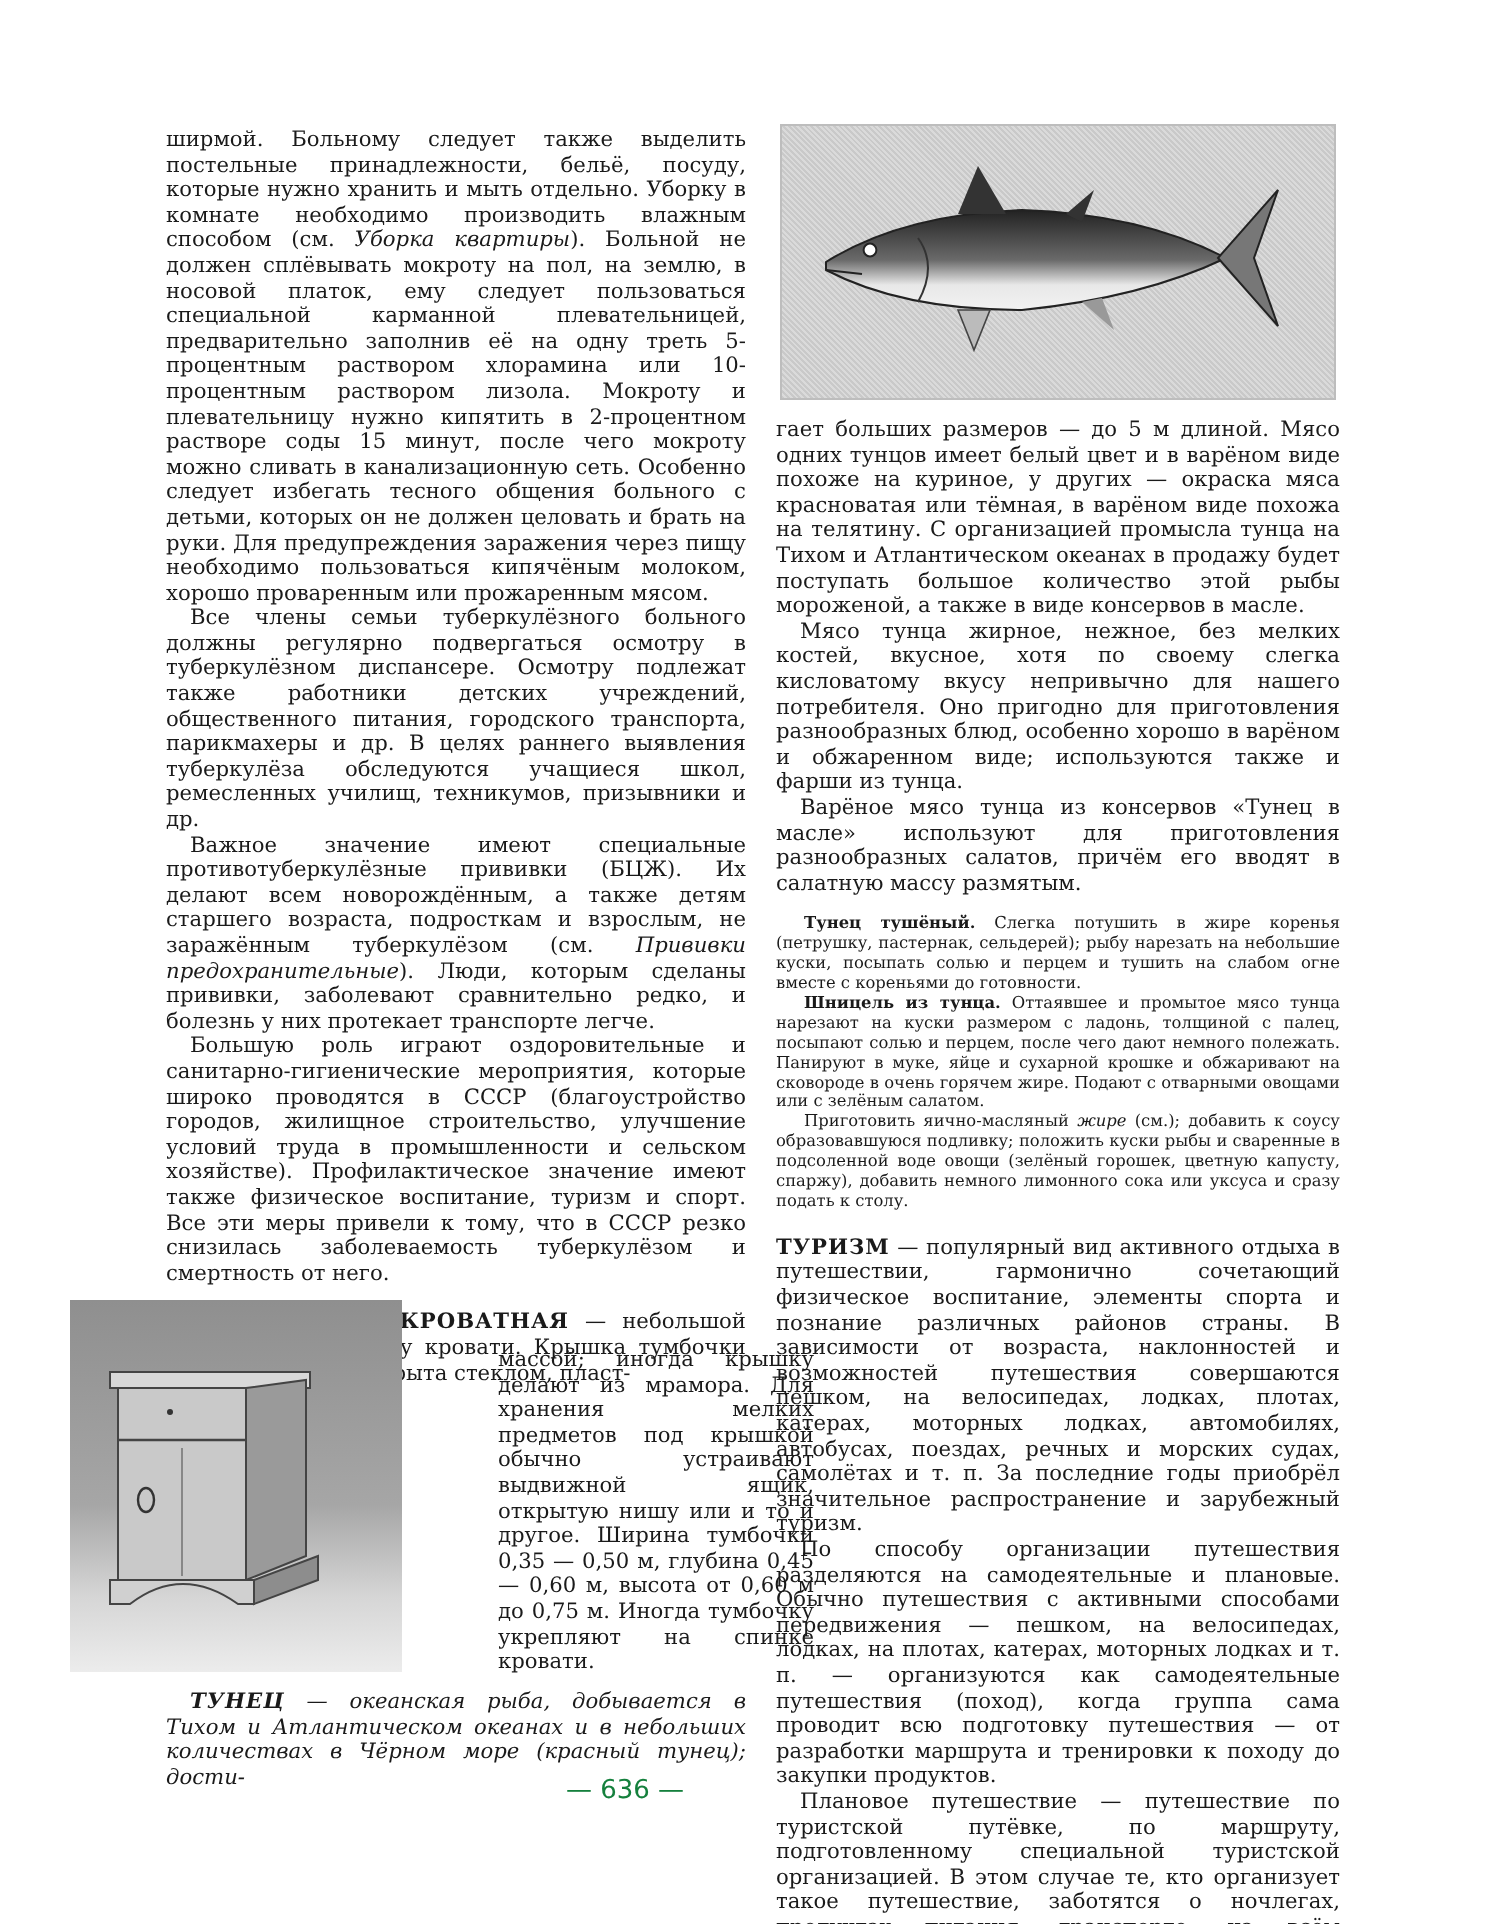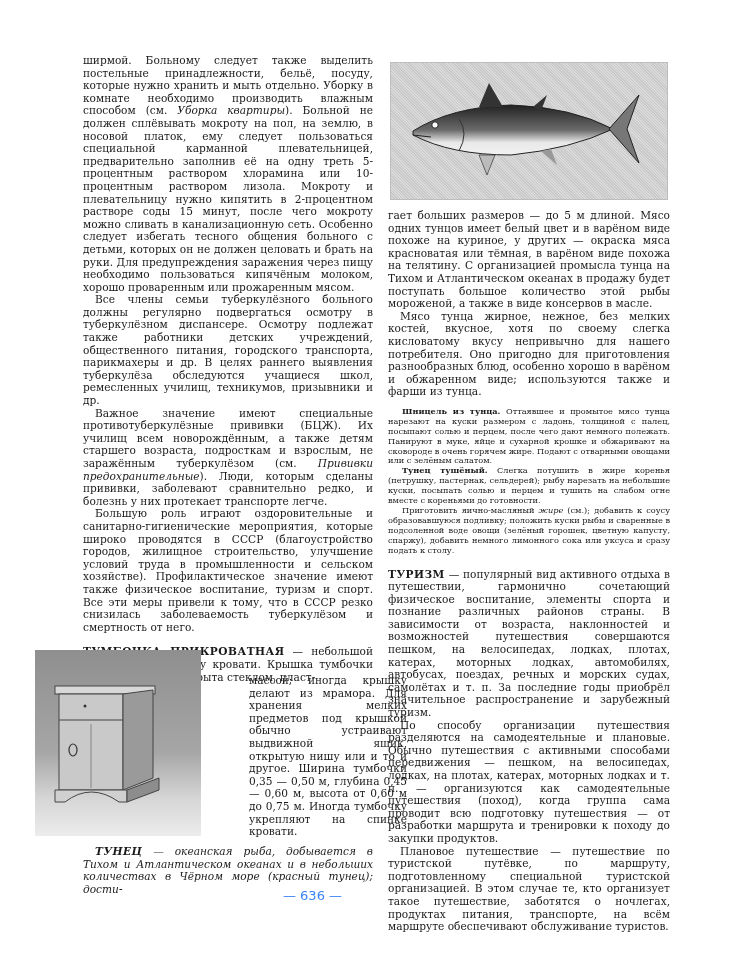--- a/index.html
+++ b/index.html
@@ -1,21 +1,21 @@
 <!DOCTYPE html>
 <html><head>
 <meta charset="utf-8">
 <style>
   html, body { margin: 0; padding: 0; }
   body {
     width: 753px; height: 962px; background: #ffffff; position: relative; overflow: hidden;
     font-family: "DejaVu Serif", "Liberation Serif", serif; color: #1a1a1a;
   }
   .col { position: absolute; font-size: 10.6px; line-height: 12.6px; text-align: justify; hyphens: manual; }
-  .col-left { left: 83px; top: 54px; width: 290px; }
+  .col-left { left: 83px; top: 64px; width: 290px; }
   .col-right { left: 388px; top: 209px; width: 282px; }
   p { margin: 0; text-indent: 12px; }
   p.noindent { text-indent: 0; }
   .it { font-style: italic; }
   .head { font-weight: bold; letter-spacing: 0.5px; }
   .recipe { font-size: 8.2px; line-height: 9.9px; margin: 0; text-indent: 14px; }
   .recipe b { font-weight: bold; }
   .gap-m { height: 9px; }
   .gap-l { height: 12px; }
 
@@ -24,30 +24,30 @@
     background: repeating-linear-gradient(45deg, #c9c9c9 0 1px, #dadada 1px 2px);
     border: 1px solid #bdbdbd;
   }
   .nightstand-figure {
     position: absolute; left: 35px; top: 650px; width: 166px; height: 186px;
     background: linear-gradient(180deg, #8f8f8f 0%, #a6a6a6 55%, #d6d6d6 80%, #ececec 100%);
   }
   .wrap-text { position: absolute; left: 214px; top: 674px; width: 158px; font-size: 10.6px; line-height: 12.6px; text-align: justify; margin-left: 35px; }
   .page-number {
     position: absolute; left: 0; width: 625px; top: 888px; text-align: center;
-    font-family: "DejaVu Sans", "Liberation Sans", sans-serif; font-size: 13px; color: #3b82f6;
+    font-family: "DejaVu Sans", "Liberation Sans", sans-serif; font-size: 13px; color: #15803d;
   }
 </style>
 </head>
 <body>
 
 <div class="col col-left">
   <p class="noindent"><span>ширмой. Больному следует также выделить постельные принадлежности, бельё, посуду, которые нужно хранить и мыть отдельно. Уборку в комнате необходимо производить влажным способом (см. </span><span class="it">Уборка квартиры</span><span>). Больной не должен сплёвывать мокроту на пол, на землю, в носовой платок, ему следует пользоваться специальной карманной плевательницей, предварительно заполнив её на одну треть 5-процентным раствором хлорамина или 10-процентным раствором лизола. Мокроту и плевательницу нужно кипятить в 2-процентном растворе соды 15 минут, после чего мокроту можно сливать в канализационную сеть. Особенно следует избегать тесного общения больного с детьми, которых он не должен целовать и брать на руки. Для предупреждения заражения через пищу необходимо пользоваться кипячёным молоком, хорошо проваренным или прожаренным мясом.</span></p>
   <p>Все члены семьи туберкулёзного больного должны регулярно подвергаться осмотру в туберкулёзном диспансере. Осмотру подлежат также работники детских учреждений, общественного питания, городского транспорта, парикмахеры и др. В целях раннего выявления туберкулёза обследуются учащиеся школ, ремесленных училищ, техникумов, призывники и др.</p>
-  <p><span>Важное значение имеют специальные противотуберкулёзные прививки (БЦЖ). Их училищ всем новорождённым, а также детям старшего возраста, подросткам и взрослым, не заражённым туберкулёзом (см. </span><span class="it">Прививки предохранительные</span><span>). Люди, которым сделаны прививки, заболевают сравнительно редко, и болезнь у них протекает транспорте легче.</span></p>
+  <p><span>Важное значение имеют специальные противотуберкулёзные прививки (БЦЖ). Их делают всем новорождённым, а также детям старшего возраста, подросткам и взрослым, не заражённым туберкулёзом (см. </span><span class="it">Прививки предохранительные</span><span>). Люди, которым сделаны прививки, заболевают сравнительно редко, и болезнь у них протекает транспорте легче.</span></p>
   <p>Большую роль играют оздоровительные и санитарно-гигиенические мероприятия, которые широко проводятся в СССР (благоустройство городов, жилищное строительство, улучшение условий труда в промышленности и сельском хозяйстве). Профилактическое значение имеют также физическое воспитание, туризм и спорт. Все эти меры привели к тому, что в СССР резко снизилась заболеваемость туберкулёзом и смертность от него.</p>
   <div class="gap-l"></div>
   <p class="noindent"><span class="head">ТУМБОЧКА ПРИКРОВАТНАЯ</span><span> — небольшой шкафчик, ставится у кровати. Крышка тумбочки деревянная или покрыта стеклом, пласт-</span></p>
 </div>
 
 <div class="nightstand-figure">
   <svg width="166" height="186" viewBox="0 0 166 186">
     <rect x="20" y="36" width="100" height="8" fill="#d8d8d8" stroke="#444" stroke-width="1"></rect>
     <rect x="24" y="44" width="64" height="96" fill="#c9c9c9" stroke="#444" stroke-width="1"></rect>
     <polygon points="88,44 118,40 118,128 88,140" fill="#9a9a9a" stroke="#444" stroke-width="1"></polygon>
@@ -86,23 +86,24 @@
     <path d="M150 88 L166 102 L160 86 Z" fill="#999"></path>
     <path d="M68 56 Q78 70 68 88" fill="none" stroke="#333" stroke-width="1"></path>
     <circle cx="44" cy="62" r="3.2" fill="#fff" stroke="#222" stroke-width="1"></circle>
     <line x1="22" y1="72" x2="40" y2="74" stroke="#222" stroke-width="1"></line>
   </svg>
 </div>
 
 <div class="col col-right">
   <p class="noindent">гает больших размеров — до 5 м длиной. Мясо одних тунцов имеет белый цвет и в варёном виде похоже на куриное, у других — окраска мяса красноватая или тёмная, в варёном виде похожа на телятину. С организацией промысла тунца на Тихом и Атлантическом океанах в продажу будет поступать большое количество этой рыбы мороженой, а также в виде консервов в масле.</p>
   <p>Мясо тунца жирное, нежное, без мелких костей, вкусное, хотя по своему слегка кисловатому вкусу непривычно для нашего потребителя. Оно пригодно для приготовления разнообразных блюд, особенно хорошо в варёном и обжаренном виде; используются также и фарши из тунца.</p>
+  <p>Варёное мясо тунца из консервов «Тунец в масле» используют для приготовления разнообразных салатов, причём его вводят в салатную массу размятым.</p>
   <div class="gap-m"></div>
+  <p class="recipe"><b>Тунец тушёный.</b><span> Слегка потушить в жире коренья (петрушку, пастернак, сельдерей); рыбу нарезать на небольшие куски, посыпать солью и перцем и тушить на слабом огне вместе с кореньями до готовности.</span></p>
   <p class="recipe"><b>Шницель из тунца.</b><span> Оттаявшее и промытое мясо тунца нарезают на куски размером с ладонь, толщиной с палец, посыпают солью и перцем, после чего дают немного полежать. Панируют в муке, яйце и сухарной крошке и обжаривают на сковороде в очень горячем жире. Подают с отварными овощами или с зелёным салатом.</span></p>
-  <p class="recipe"><b>Тунец тушёный.</b><span> Слегка потушить в жире коренья (петрушку, пастернак, сельдерей); рыбу нарезать на небольшие куски, посыпать солью и перцем и тушить на слабом огне вместе с кореньями до готовности.</span></p>
   <p class="recipe"><span>Приготовить яично-масляный </span><span class="it">жире</span><span> (см.); добавить к соусу образовавшуюся подливку; положить куски рыбы и сваренные в подсоленной воде овощи (зелёный горошек, цветную капусту, спаржу), добавить немного лимонного сока или уксуса и сразу подать к столу.</span></p>
   <div class="gap-l"></div>
   <p class="noindent"><span class="head">ТУРИЗМ</span><span> — популярный вид активного отдыха в путешествии, гармонично сочетающий физическое воспитание, элементы спорта и познание различных районов страны. В зависимости от возраста, наклонностей и возможностей путешествия совершаются пешком, на велосипедах, лодках, плотах, катерах, моторных лодках, автомобилях, автобусах, поездах, речных и морских судах, самолётах и т. п. За последние годы приобрёл значительное распространение и зарубежный туризм.</span></p>
   <p>По способу организации путешествия разделяются на самодеятельные и плановые. Обычно путешествия с активными способами передвижения — пешком, на велосипедах, лодках, на плотах, катерах, моторных лодках и т. п. — организуются как самодеятельные путешествия (поход), когда группа сама проводит всю подготовку путешествия — от разработки маршрута и тренировки к походу до закупки продуктов.</p>
   <p>Плановое путешествие — путешествие по туристской путёвке, по маршруту, подготовленному специальной туристской организацией. В этом случае те, кто организует такое путешествие, заботятся о ночлегах, продуктах питания, транспорте, на всём маршруте обеспечивают обслуживание туристов.</p>
 </div>
 
 <div class="page-number">— 636 —</div>
 
 </body></html>

